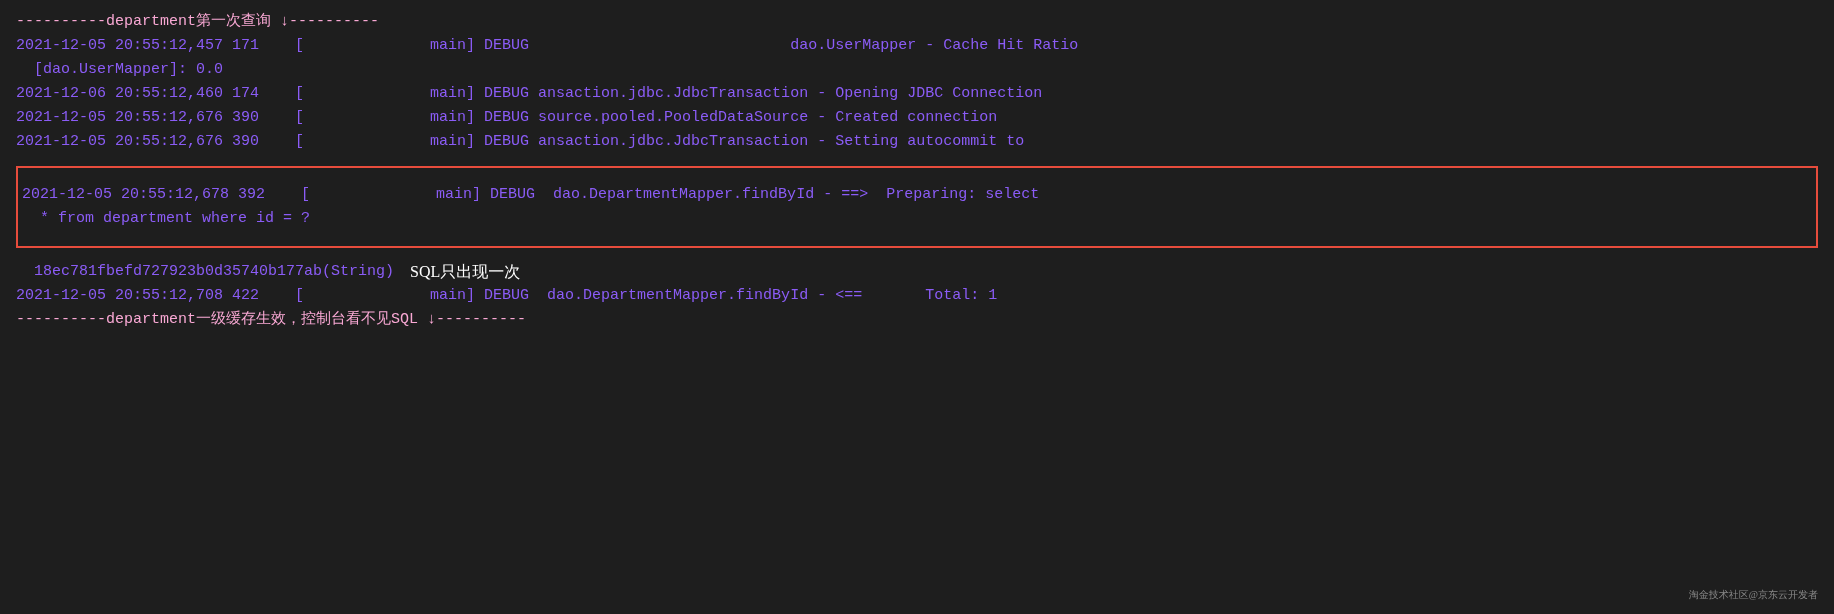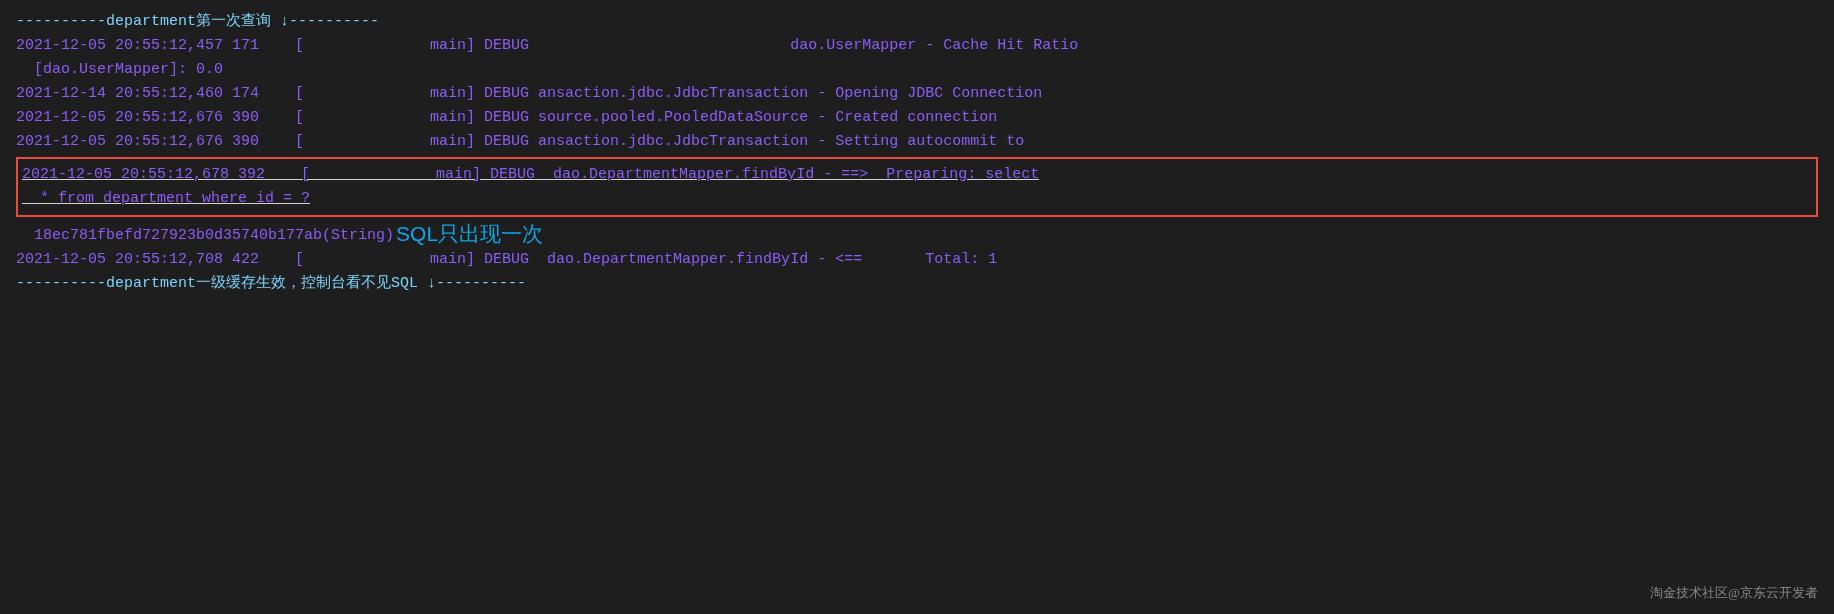--- a/index.html
+++ b/index.html
@@ -23,71 +23,70 @@
       width: 100%;
     }
 
     .log-line {
       white-space: pre;
       line-height: 1.6;
       color: #8b5cf6;
     }
 
     .log-line.separator {
-      color: #7dd3fc;
+      color: #f9a8d4;
     }
 
     .annotation {
-      color: #0ea5e9;
-      font-family: Liberation Sans, sans-serif;
-      font-size: 21px;
+      color: #ffffff;
+      font-family: Liberation Serif, serif;
+      font-size: 16px;
       font-style: normal;
       display: inline;
     }
 
     .watermark {
       position: fixed;
       bottom: 12px;
       right: 16px;
       color: #888;
-      font-size: 13px;
+      font-size: 10px;
       font-family: 'SimSun', 'STSong', serif;
       white-space: nowrap;
     }
 
     .highlight-wrapper {
       border: 2.5px solid #e74c3c;
       display: block;
-      margin: 3px 0;
-      padding: 4px 4px;
-      text-decoration: underline;
+      margin: 12px 0;
+      padding: 15px 4px;
     }
   </style>
 </head>
 <body>
 
 <div class="log-container">
 
   <div class="log-line separator">----------department第一次查询 ↓----------</div>
 
   <div class="log-line">2021-12-05 20:55:12,457 171    [              main] DEBUG                             dao.UserMapper - Cache Hit Ratio</div>
   <div class="log-line">  [dao.UserMapper]: 0.0</div>
 
-  <div class="log-line">2021-12-14 20:55:12,460 174    [              main] DEBUG ansaction.jdbc.JdbcTransaction - Opening JDBC Connection</div>
+  <div class="log-line">2021-12-06 20:55:12,460 174    [              main] DEBUG ansaction.jdbc.JdbcTransaction - Opening JDBC Connection</div>
 
   <div class="log-line">2021-12-05 20:55:12,676 390    [              main] DEBUG source.pooled.PooledDataSource - Created connection</div>
 
   <div class="log-line">2021-12-05 20:55:12,676 390    [              main] DEBUG ansaction.jdbc.JdbcTransaction - Setting autocommit to</div>
 
   <div class="highlight-wrapper">
     <div class="log-line">2021-12-05 20:55:12,678 392    [              main] DEBUG  dao.DepartmentMapper.findById - ==&gt;  Preparing: select</div>
     <div class="log-line">  * from department where id = ?</div>
   </div>
 
-  <div style="display:flex; align-items:flex-end; gap: 2px;">
+  <div style="display:flex; align-items:center; gap: 16px;">
     <div class="log-line">  18ec781fbefd727923b0d35740b177ab(String)</div>
     <span class="annotation">SQL只出现一次</span>
   </div>
 
   <div class="log-line">2021-12-05 20:55:12,708 422    [              main] DEBUG  dao.DepartmentMapper.findById - &lt;==       Total: 1</div>
 
   <div class="log-line separator">----------department一级缓存生效，控制台看不见SQL ↓----------</div>
 
 </div>
 

